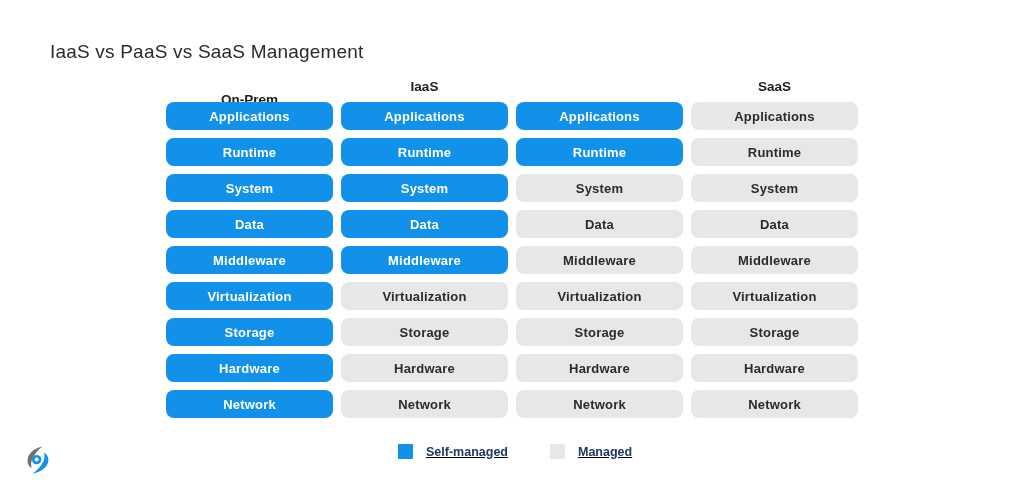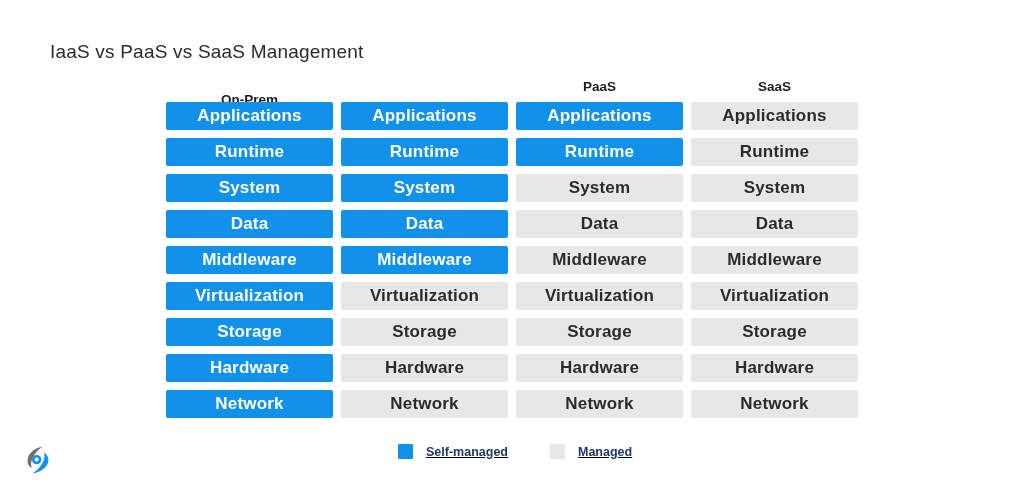--- a/index.html
+++ b/index.html
@@ -47,23 +47,23 @@
     align-items: center;
     justify-content: center;
     font-size: 13.5px;
     font-weight: bold;
     color: var(--header-text);
   }
   .cell {
     display: flex;
     align-items: center;
     justify-content: center;
-    font-size: 17px;
+    font-size: 13px;
     font-weight: bold;
-    border-radius: 2px;
+    border-radius: 8px;
     letter-spacing: 0.2px;
     text-align: center;
   }
   .cell.self {
     background: var(--blue);
     color: var(--self-text);
   }
   .cell.managed {
     background: var(--gray);
     color: var(--managed-text);
@@ -103,21 +103,21 @@
     height: 29px;
   }
 </style>
 </head>
 <body>
 
 <h1 class="title">IaaS vs PaaS vs SaaS Management</h1>
 
 <div class="grid" id="grid">
     <div class="col-header" style="grid-area: 1 / 1; margin-top: 21px;">On-Prem</div>
-    <div class="col-header" style="grid-area: 1 / 3;">PaaS</div>
+    <div class="col-header" style="grid-area: 1 / 2;">IaaS</div>
     <div class="col-header" style="grid-area: 1 / 4;">SaaS</div>
     <div class="cell self" style="grid-area: 2 / 1;">Applications</div>
     <div class="cell self" style="grid-area: 2 / 2;">Applications</div>
     <div class="cell self" style="grid-area: 2 / 3;">Applications</div>
     <div class="cell managed" style="grid-area: 2 / 4;">Applications</div>
     <div class="cell self" style="grid-area: 3 / 1;">Runtime</div>
     <div class="cell self" style="grid-area: 3 / 2;">Runtime</div>
     <div class="cell self" style="grid-area: 3 / 3;">Runtime</div>
     <div class="cell managed" style="grid-area: 3 / 4;">Runtime</div>
     <div class="cell self" style="grid-area: 4 / 1;">System</div>

